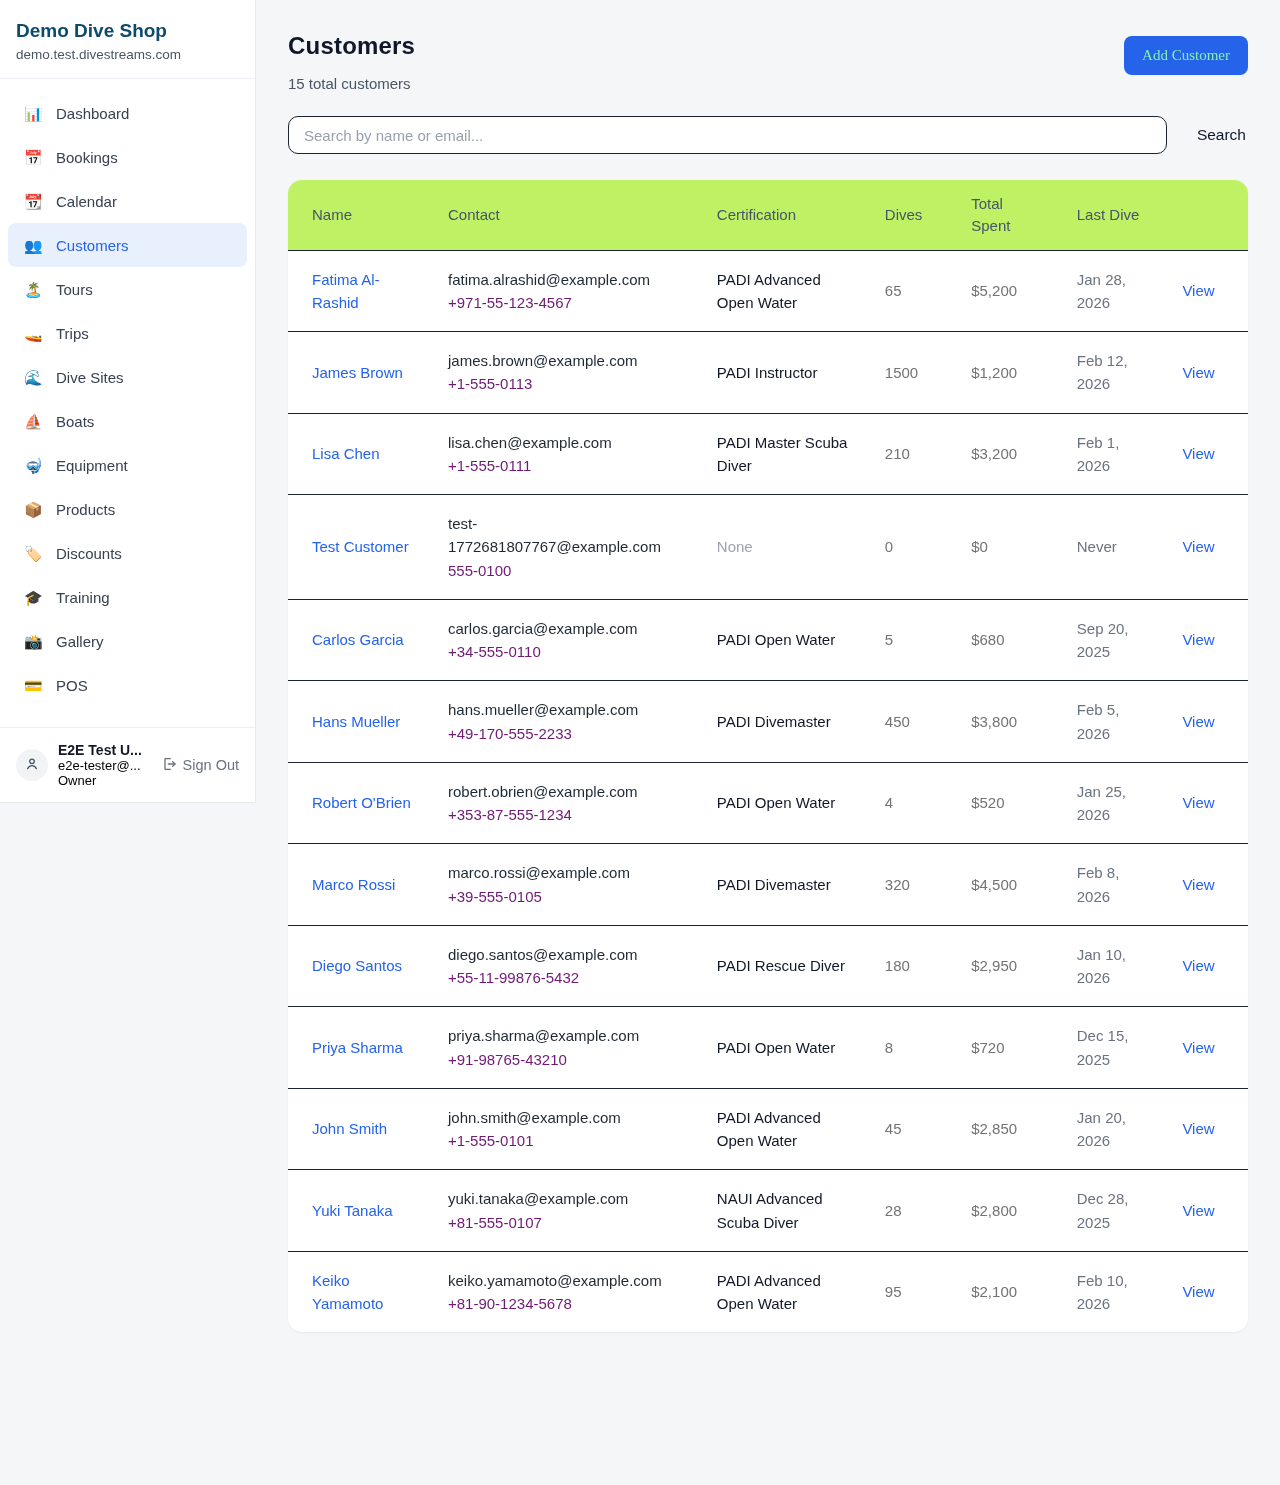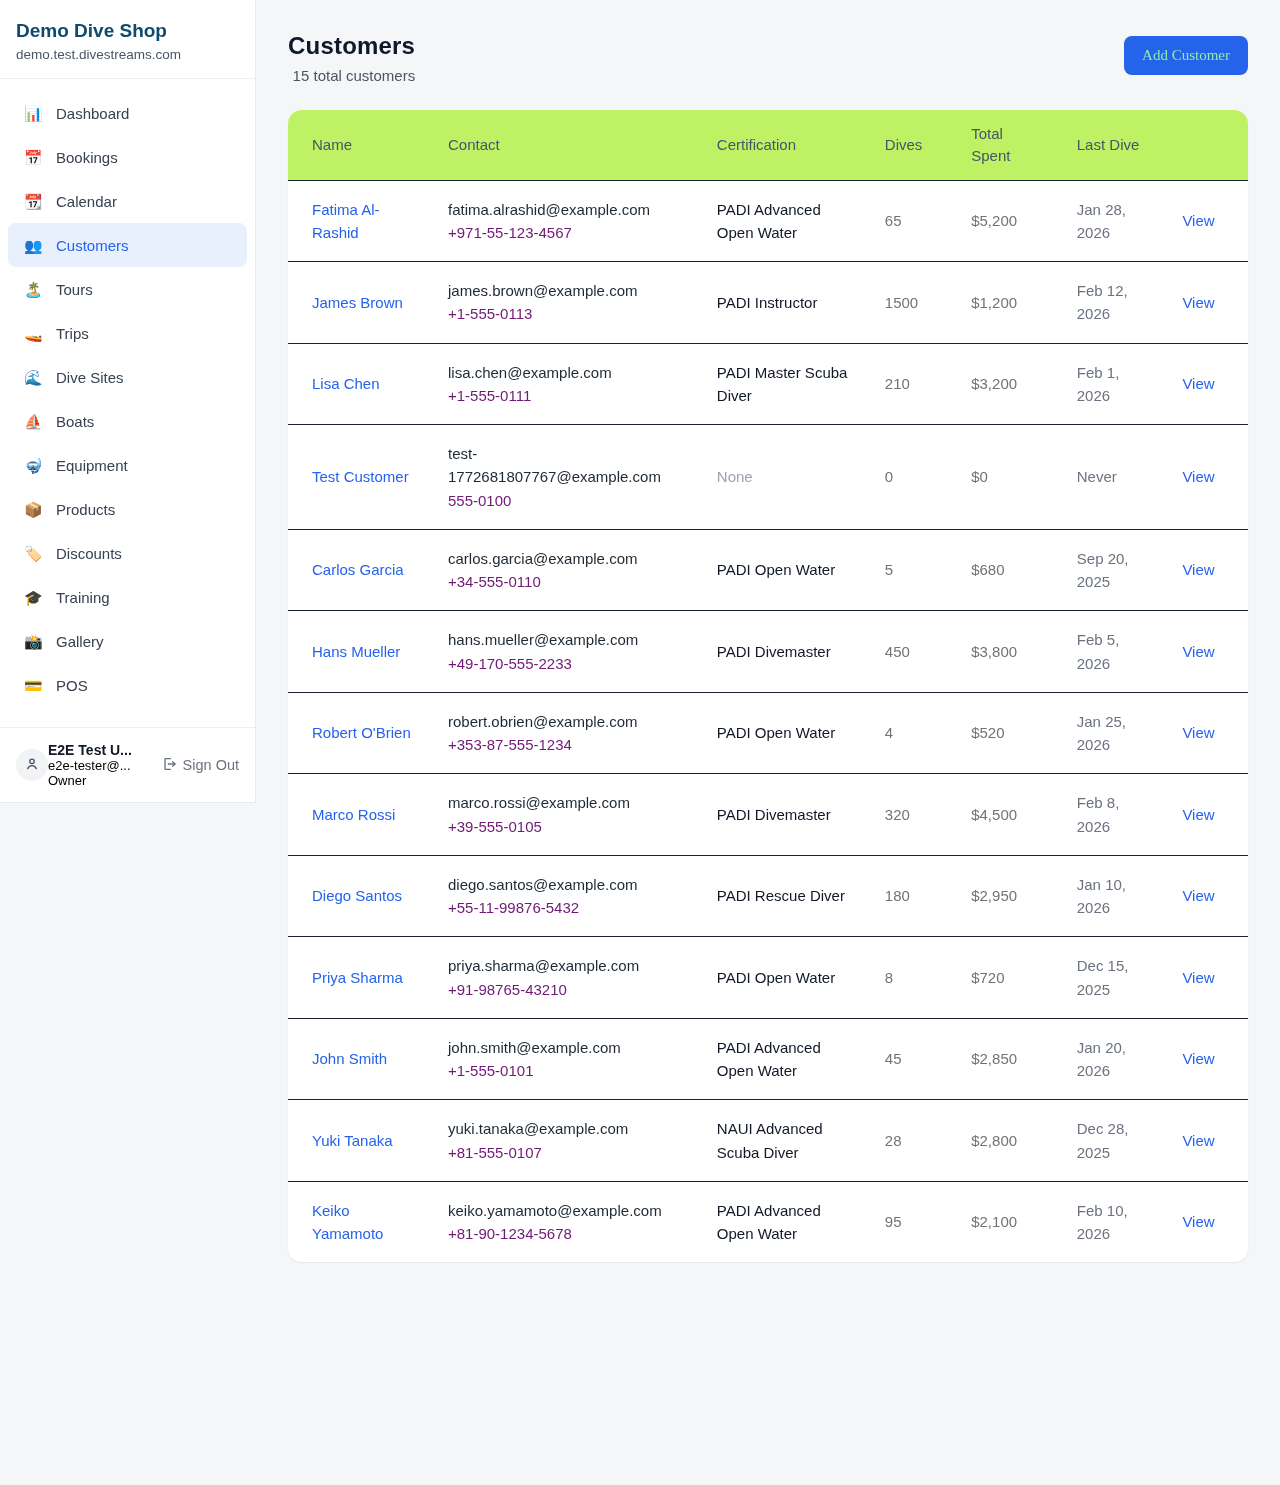--- a/index.html
+++ b/index.html
@@ -29,40 +29,40 @@
     display: flex; align-items: center;
     height: 44px; padding: 0 16px;
     border-radius: 8px; cursor: pointer;
     color: #374151; font-size: 15px;
   }
   .nav-item.active { background: #e8f0fe; color: #2563eb; }
   .nav-icon { width: 20px; margin-right: 12px; font-size: 15px; line-height: 1; text-align: center; }
   .sidebar-user {
     border-top: 1px solid #eceff3;
     padding: 14px 16px;
-    display: flex; align-items: center; 
+    display: flex; align-items: center; gap: 10px;
   }
   .avatar {
     width: 32px; height: 32px; border-radius: 50%;
     background: #f1f3f5; flex: 0 0 auto;
     display: flex; align-items: center; justify-content: center;
   }
   .user-meta { flex: 1 1 auto; min-width: 0; }
   .user-name { font-size: 14px; font-weight: 700; color: #111827; white-space: nowrap; }
   .user-email, .user-role { font-size: 13px; color: #000000; white-space: nowrap; }
   .signout {
     display: flex; align-items: center; gap: 6px;
     color: #6b7280; font-size: 14.5px; cursor: pointer; flex: 0 0 auto;
   }
 
   
   .main { margin-left: 256px; padding: 32px 32px 40px 32px; }
   .page-head { display: flex; align-items: flex-start; justify-content: space-between; }
   .page-title { font-size: 24px; font-weight: 700; color: #0f172a; letter-spacing: .2px; }
-  .page-subtitle { font-size: 15px; color: #4b5563; margin-top: 7px; text-align: right; }
+  .page-subtitle { font-size: 15px; color: #4b5563; margin-top: 15px; }
   .btn-primary {
     background: #2563eb; color: #86efac; border: none;
     font-family: Liberation Serif, serif; font-size: 15px; font-weight: 500;
     padding: 11px 18px; border-radius: 8px; cursor: pointer;
     margin-top: 4px;
   }
 
   .search-row { display: flex; align-items: center; margin-top: 24px; }
   .search-input {
     flex: 1 1 auto; height: 38px;
@@ -197,20 +197,24 @@
 
 <main class="main">
   <div class="page-head">
     <div>
       <h1 class="page-title">Customers</h1>
       <div class="page-subtitle">15 total customers</div>
     </div>
     <button class="btn-primary">Add Customer</button>
   </div>
 
+  <div class="search-row">
+    <input class="search-input" type="text" placeholder="Search by name or email..." style="">
+    <button class="search-btn">Search</button>
+  </div>
 
   <div class="table-card">
     <table>
       <colgroup>
         <col class="c-name">
           <col class="c-contact">
           <col class="c-cert">
           <col class="c-dives">
         <col class="c-spent">
           <col class="c-last">

